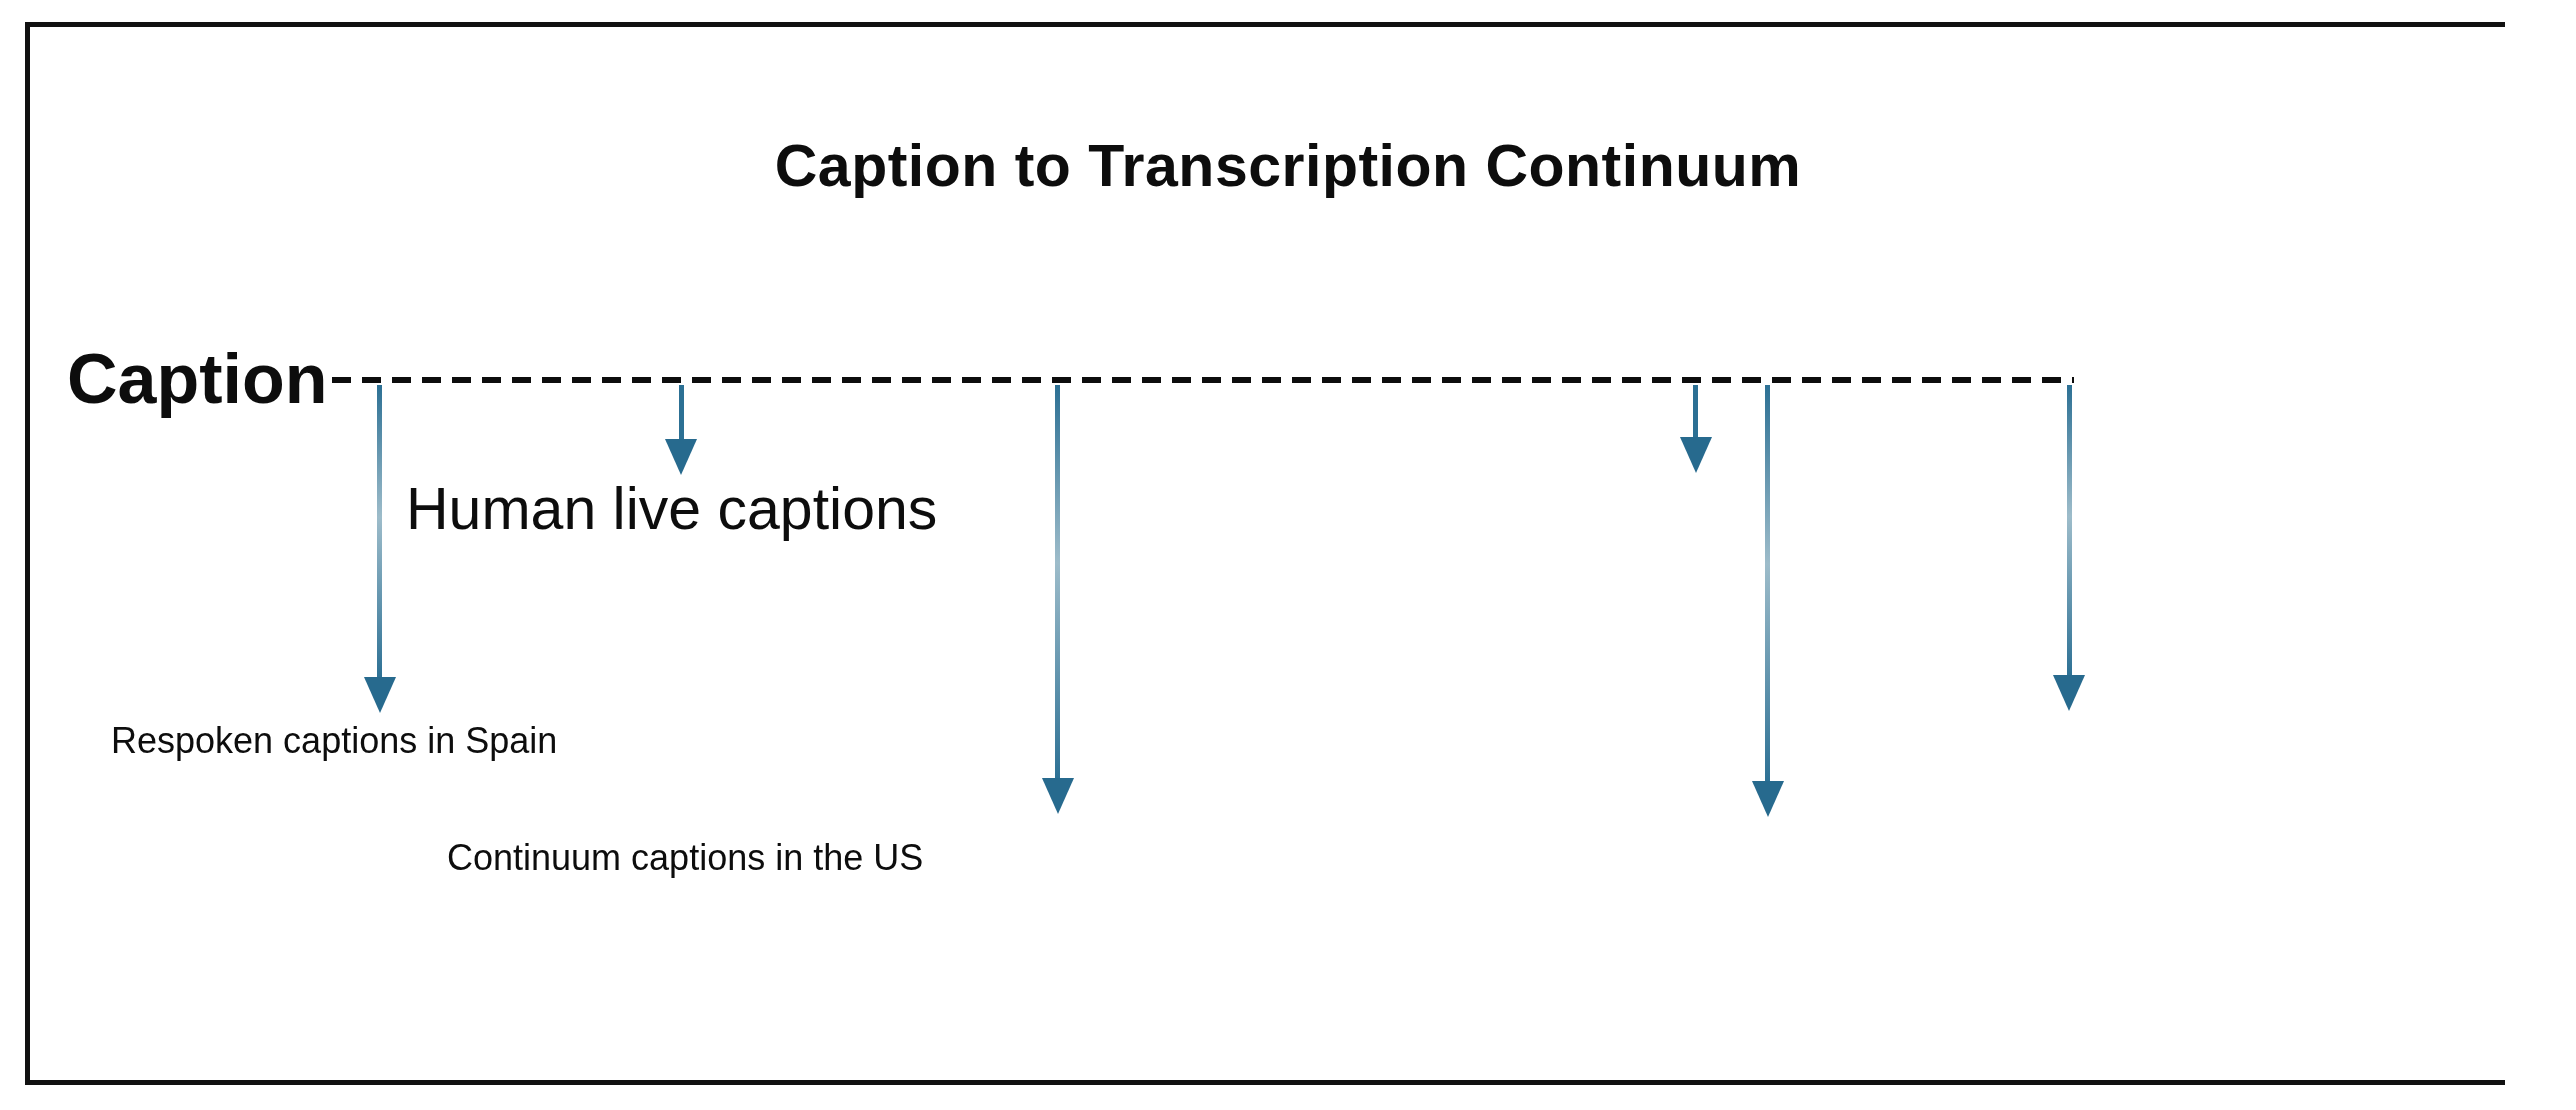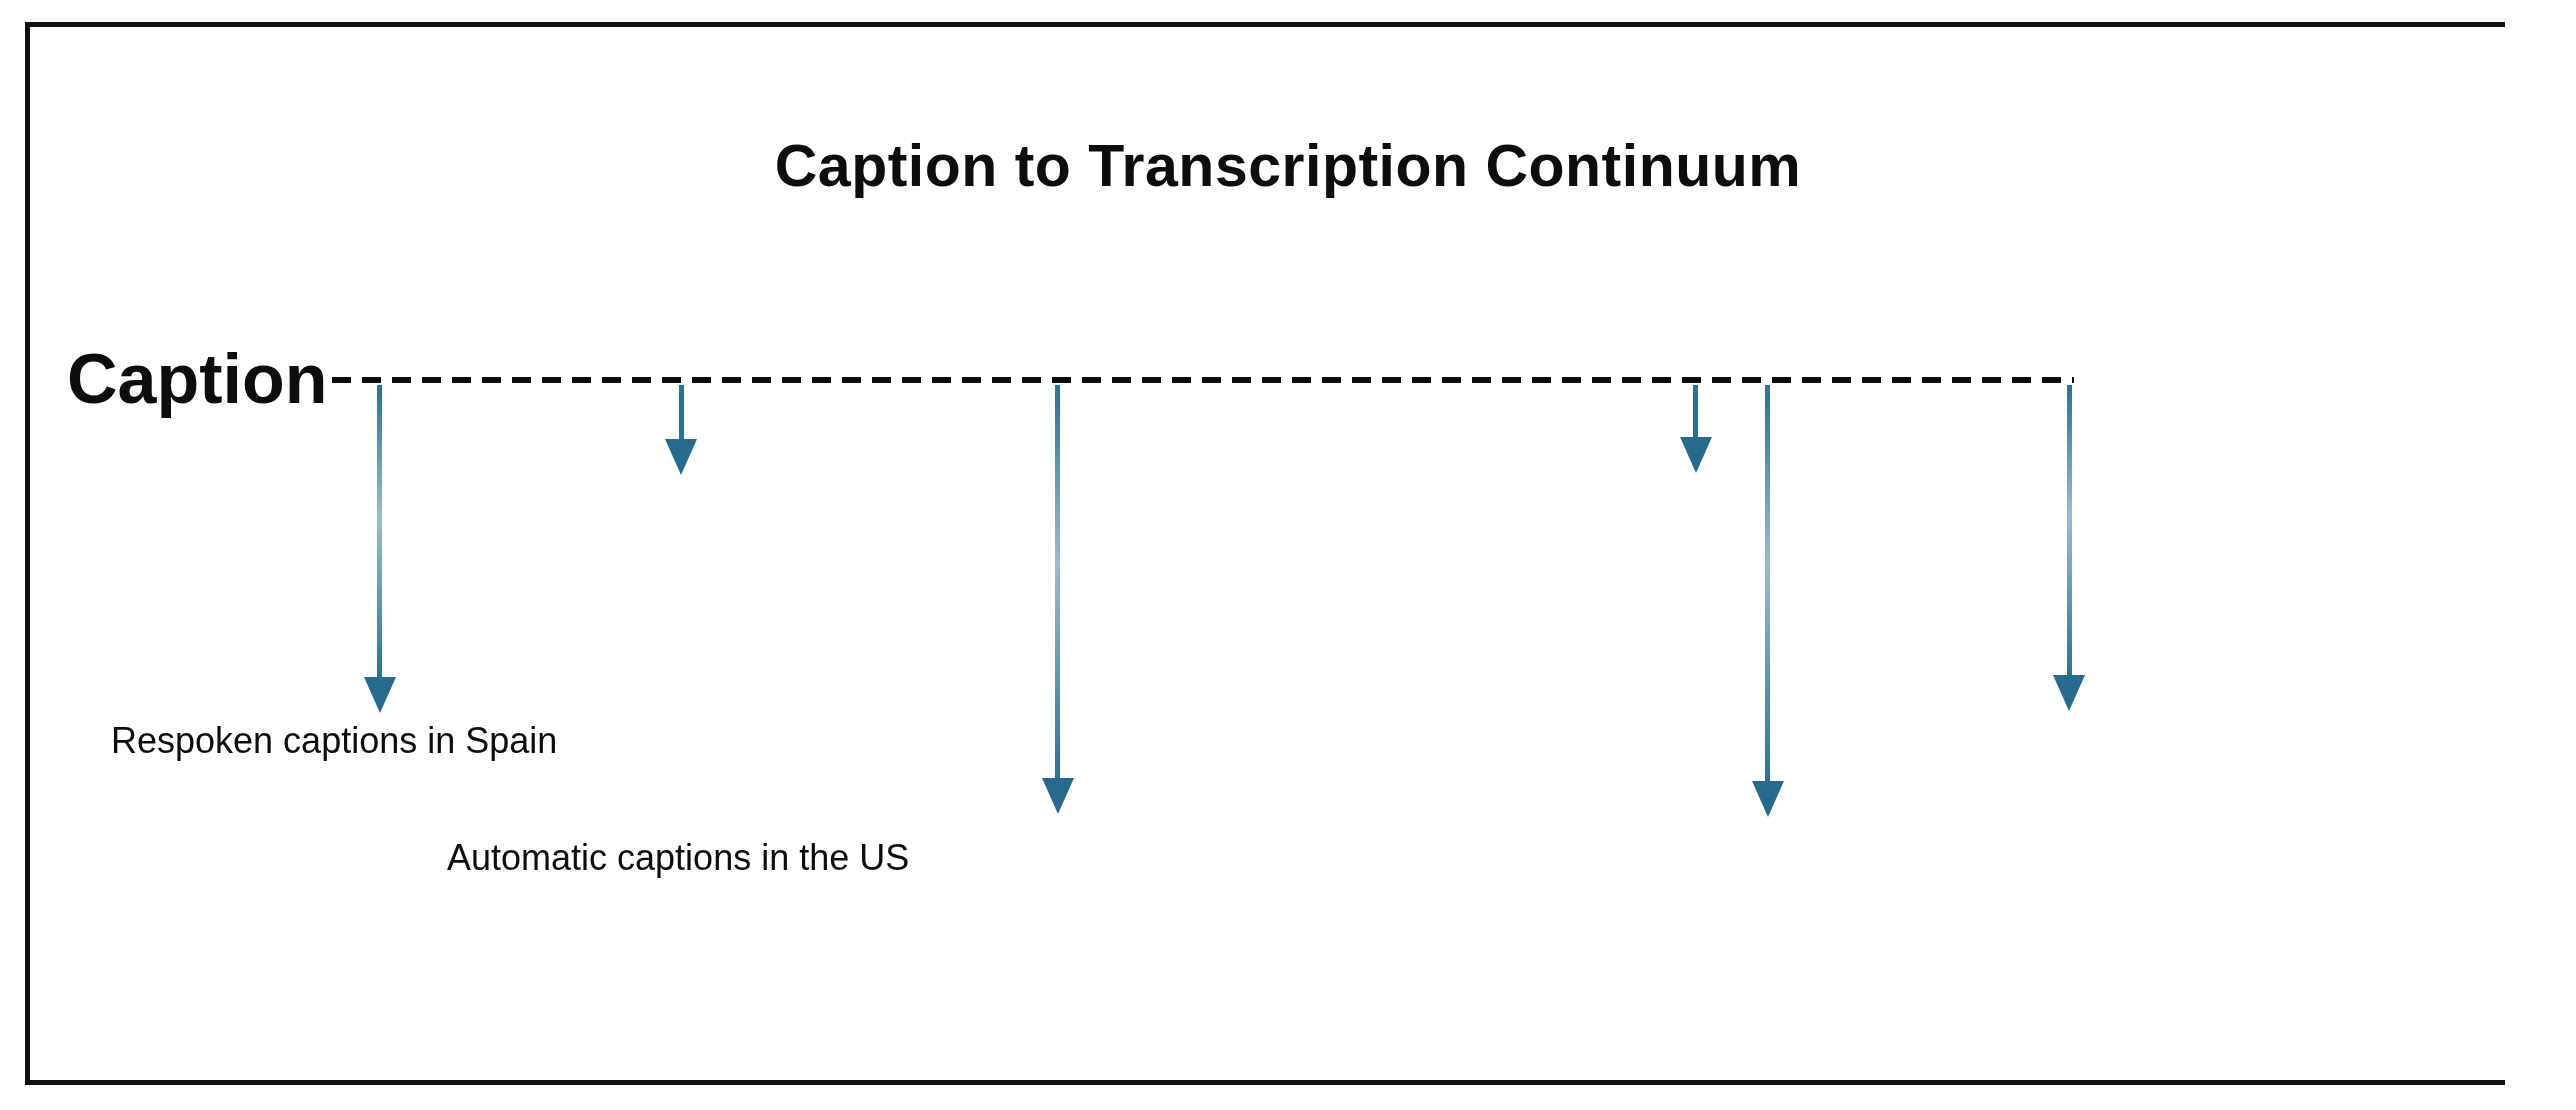--- a/index.html
+++ b/index.html
@@ -94,18 +94,19 @@
 
   <div class="arrow-line" style="left:1693px;top:385px;height:56px;"></div>
   <div class="arrow-head" style="left:1680px;top:437px;"></div>
 
   <div class="arrow-line long" style="left:1765px;top:385px;height:398px;"></div>
   <div class="arrow-head" style="left:1752px;top:781px;"></div>
 
   <div class="arrow-line long" style="left:2067px;top:385px;height:292px;"></div>
   <div class="arrow-head" style="left:2053px;top:675px;"></div>
 
+  <div class="mid-label" style="left:406px;">Human live captions</div>
 
   <div class="low-label" style="left:111px;top:720px;">Respoken captions in Spain</div>
-  <div class="low-label" style="left:447px;top:837px;">Automatic captions in the US</div>
+  <div class="low-label" style="left:447px;top:837px;">Continuum captions in the US</div>
 
 </div>
 
 
 </body></html>

